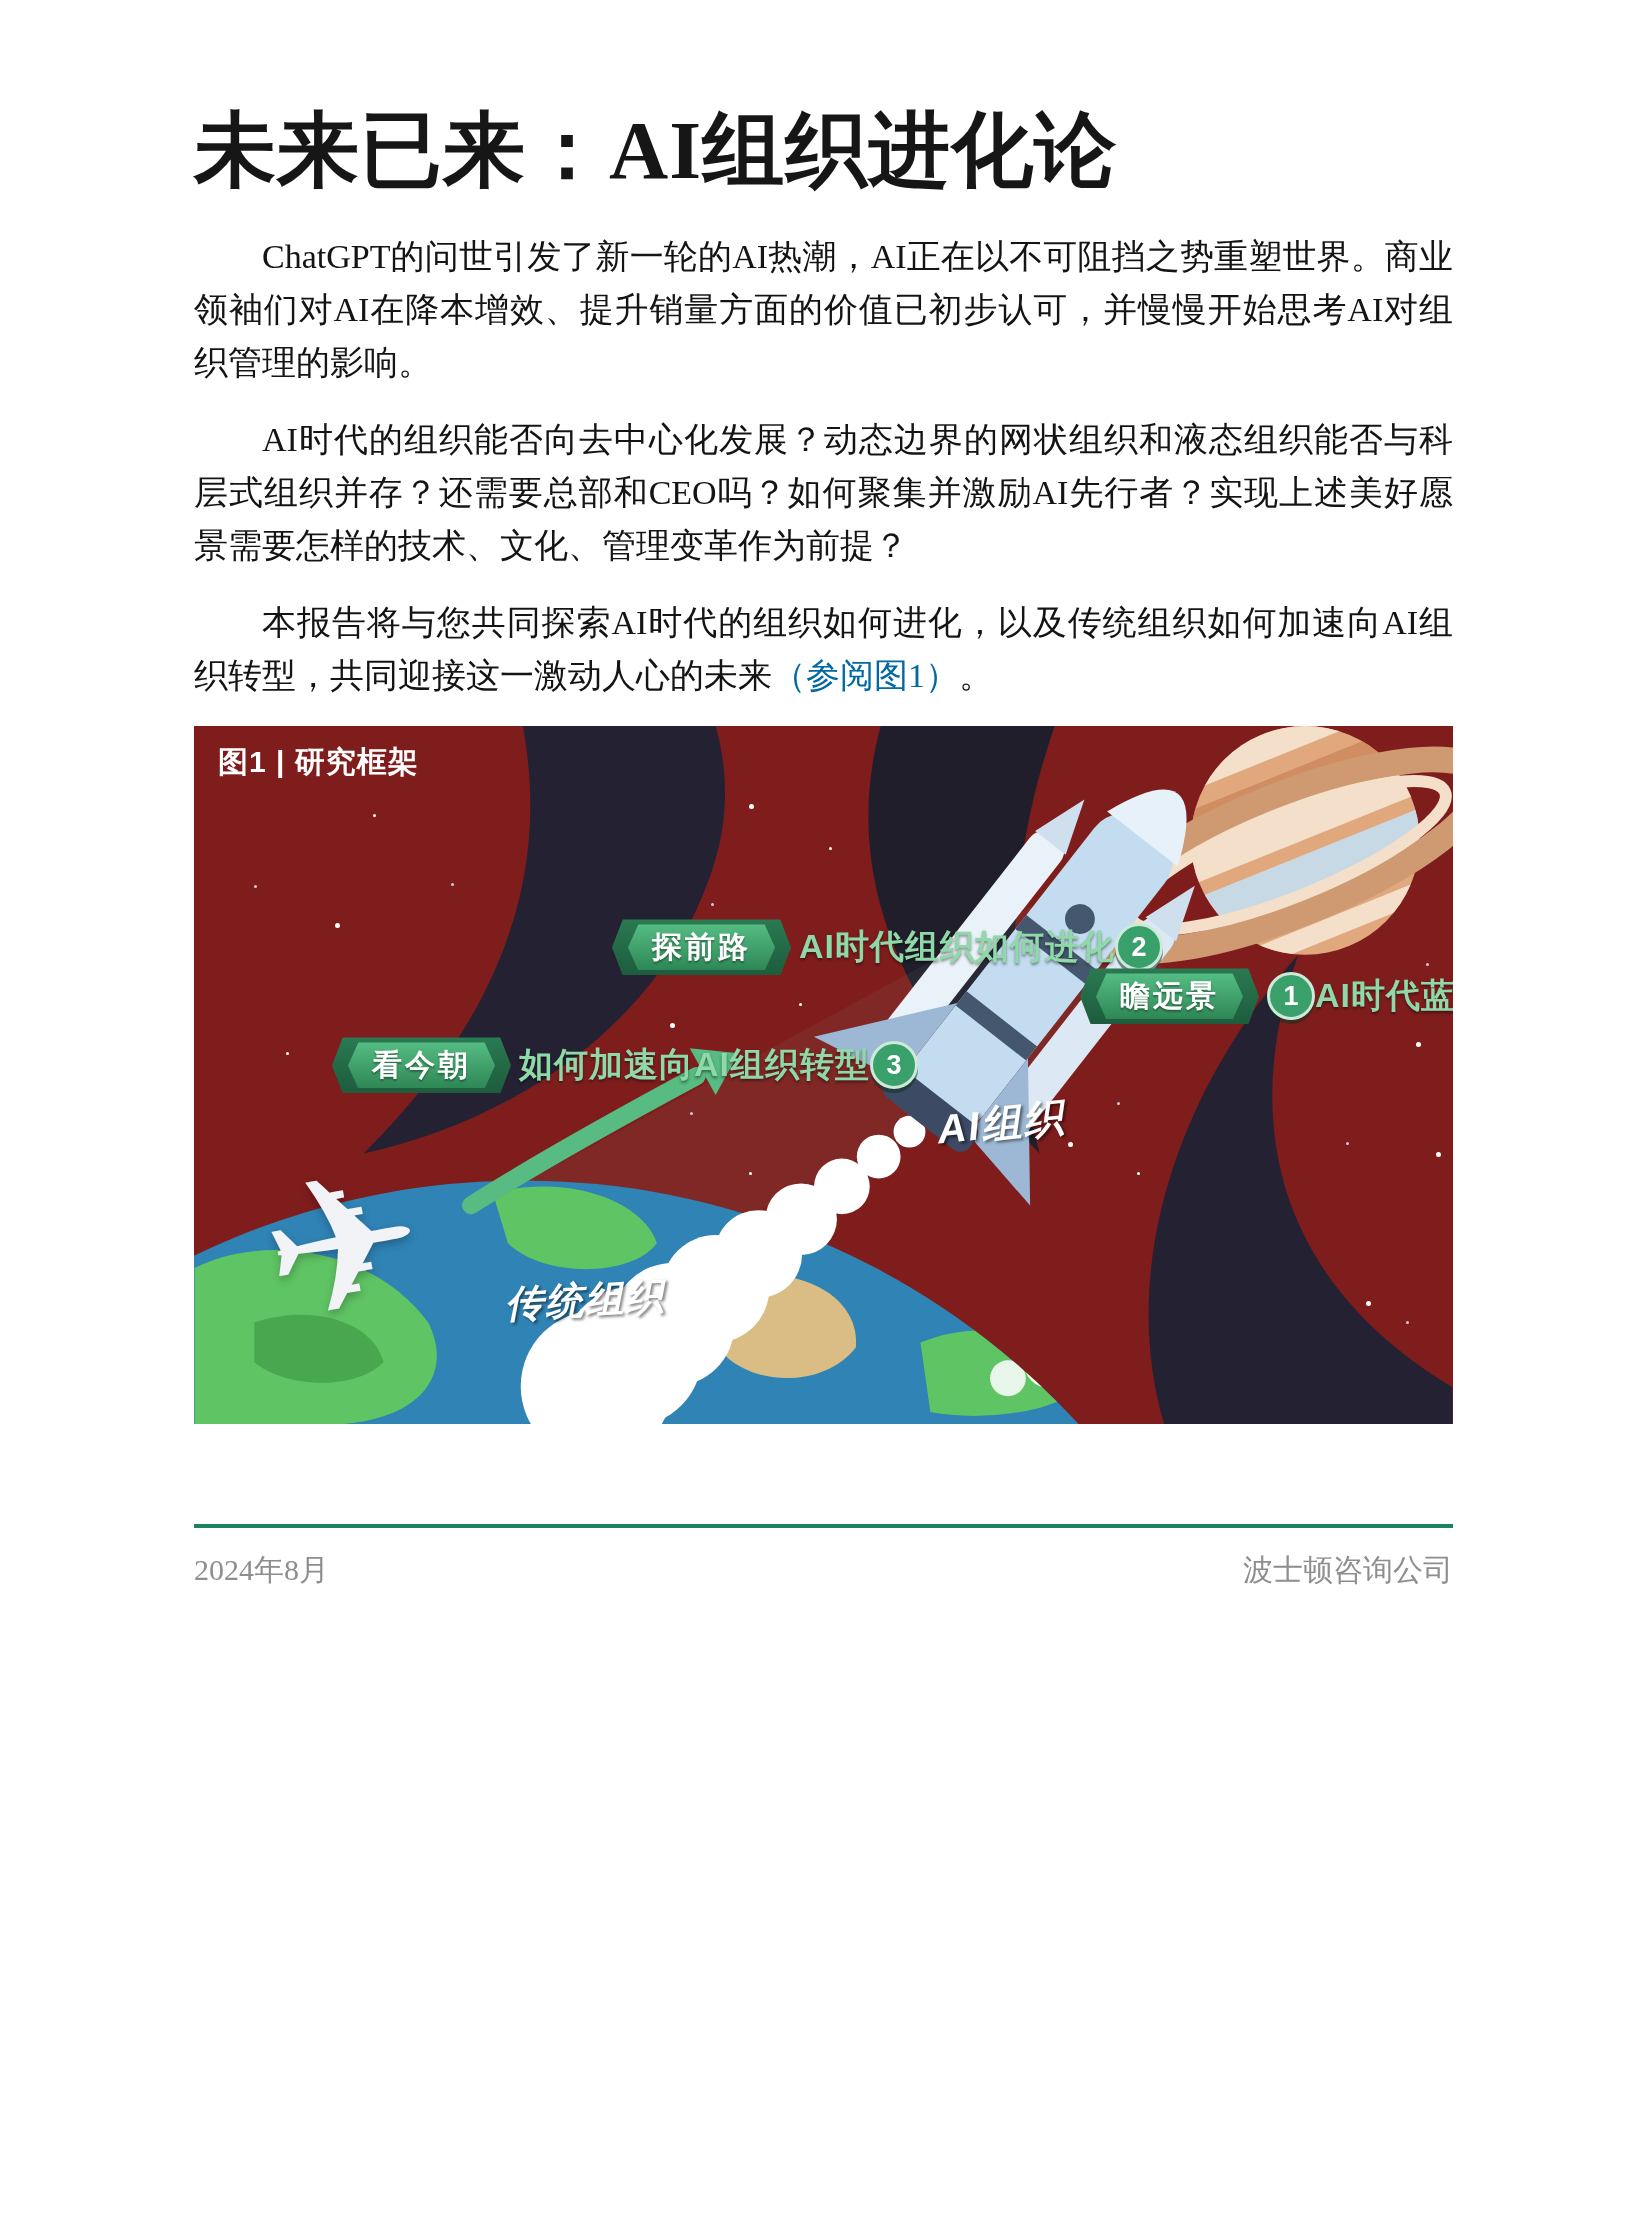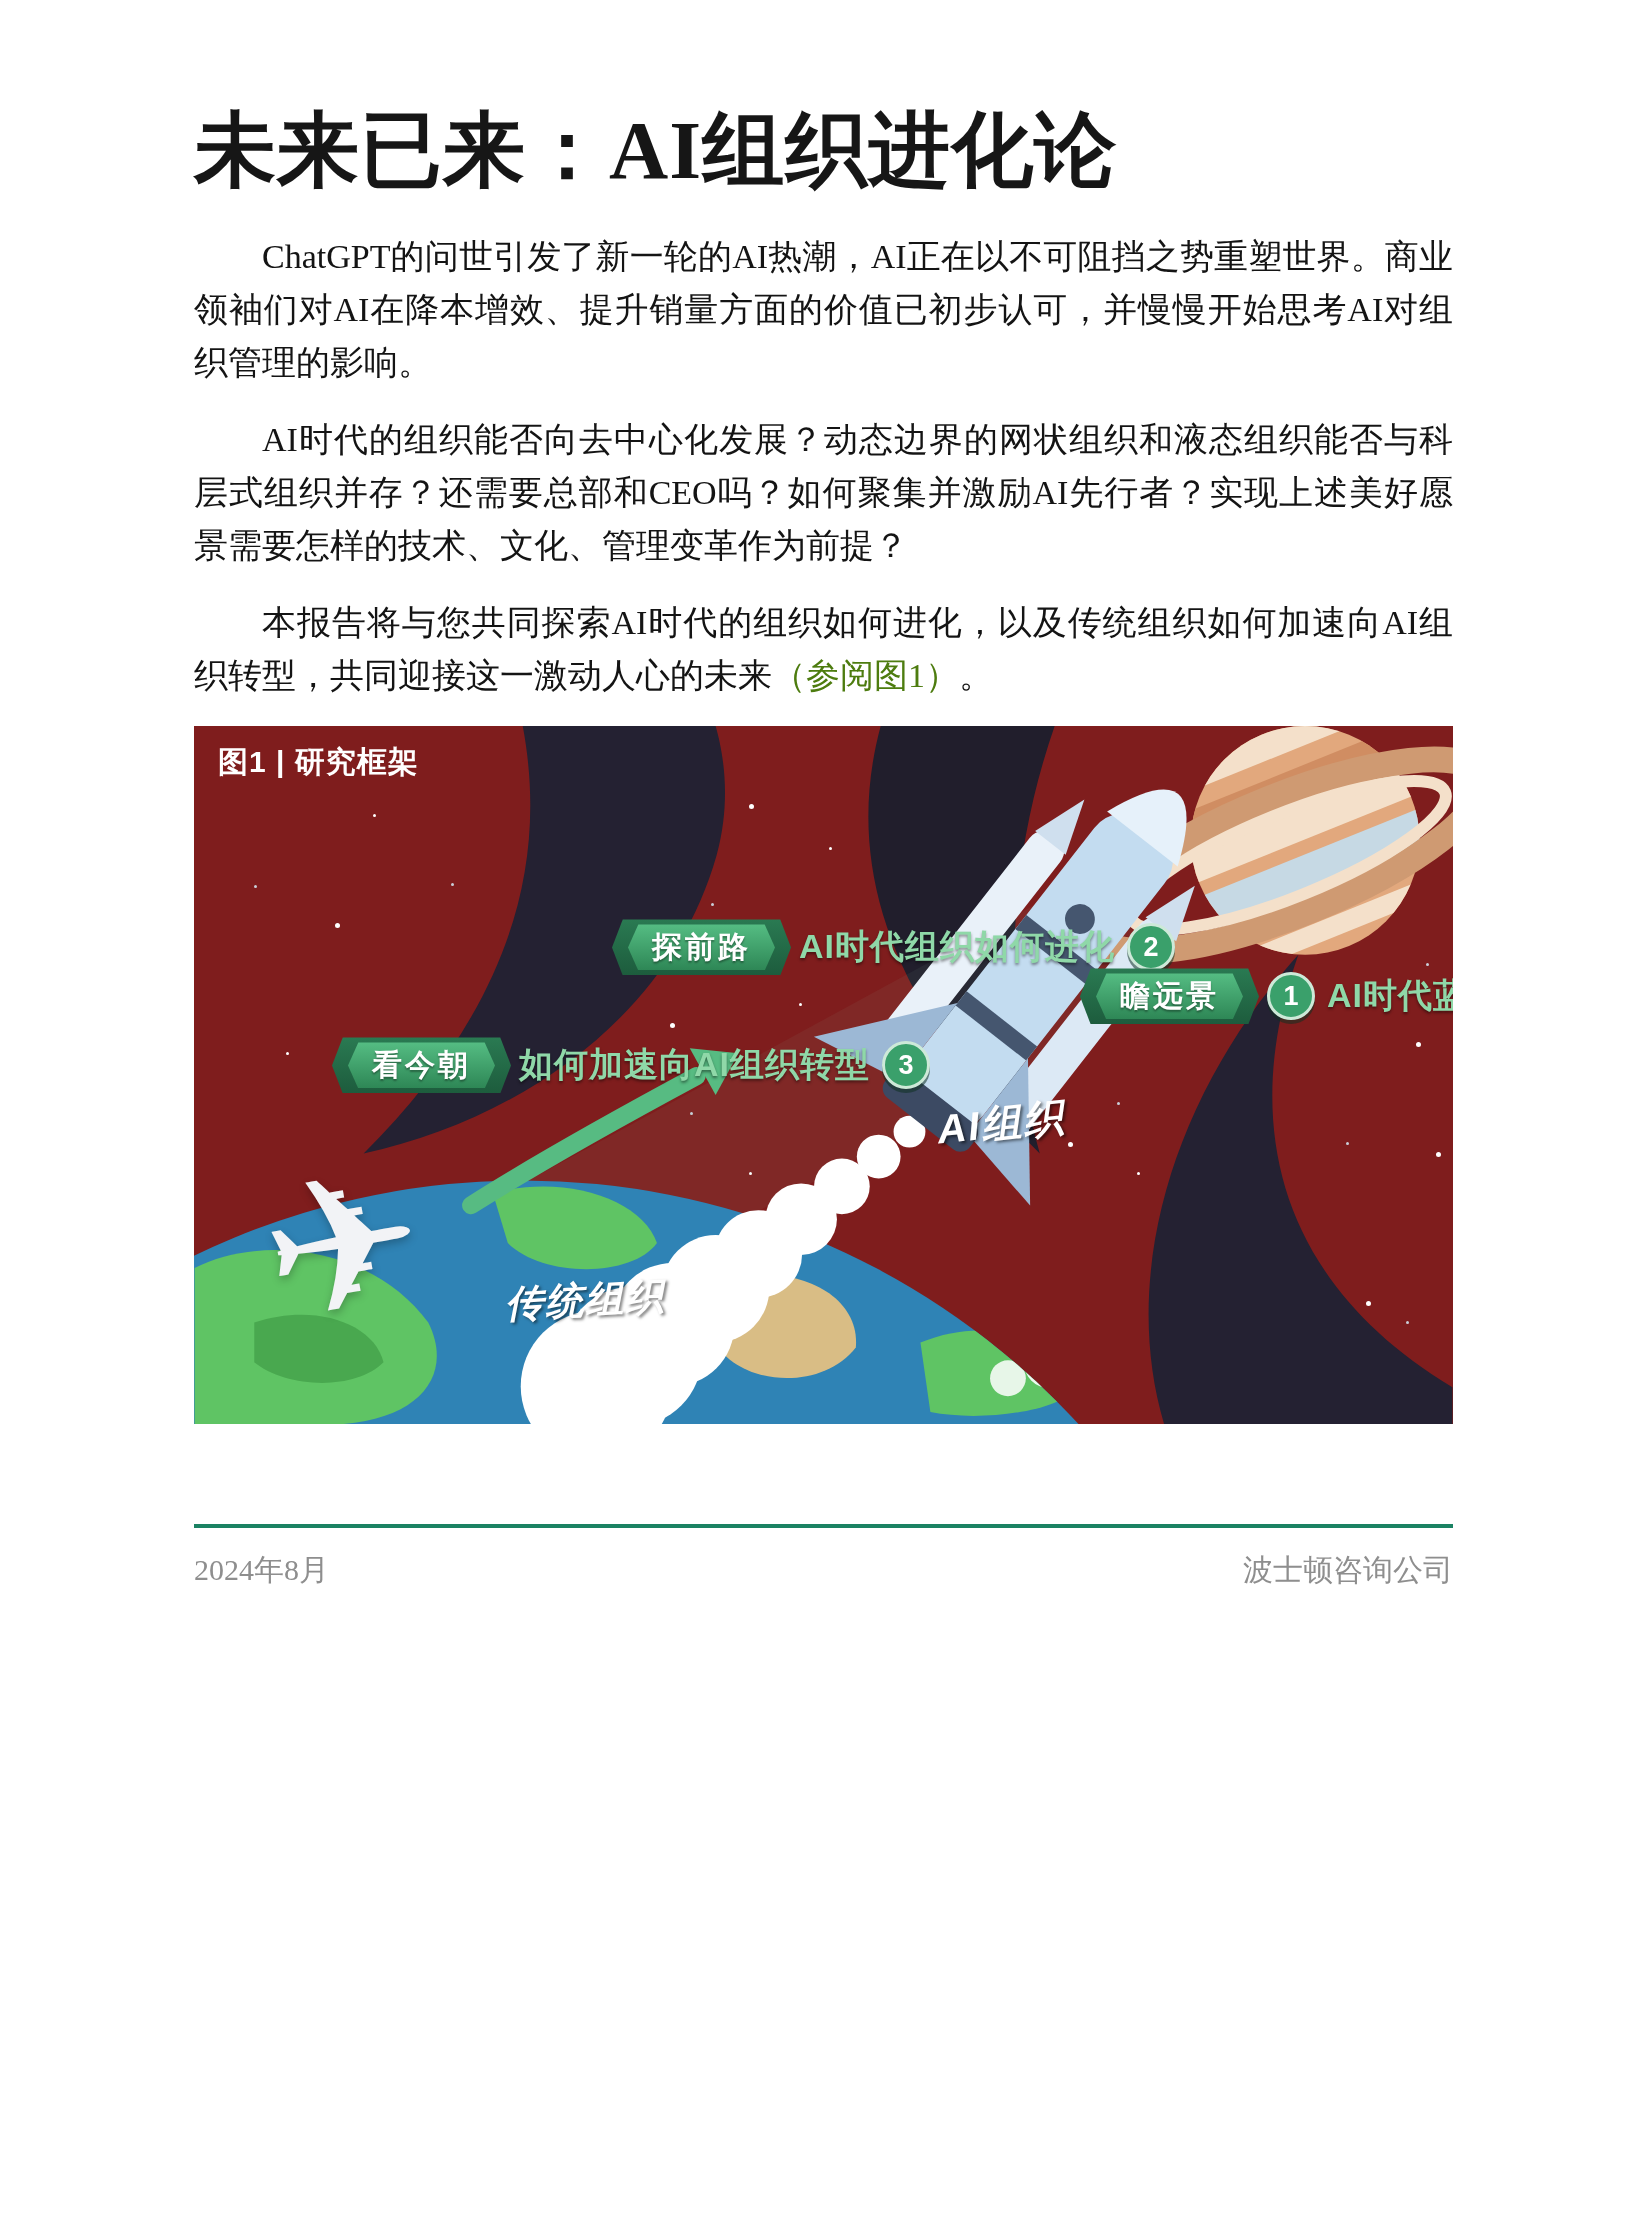--- a/index.html
+++ b/index.html
@@ -15,21 +15,21 @@
     letter-spacing:1px;font-family:"Liberation Serif","DejaVu Serif",serif;
   }
   h2.section-heading{
     margin:456px 0 0 0;font-size:46px;line-height:1;font-weight:700;color:#1b7a55;
   }
   p.body{
     font-size:34px;line-height:1.56;text-align:justify;text-indent:2em;
     margin:8px 0 24px 0;color:#141414;
   }
   p.body.first{margin-top:34px;}
-  .figref{color:#4d7c0f;text-decoration:none;cursor:pointer;}
+  .figref{color:#0369a1;text-decoration:none;cursor:pointer;}
 
   
   figure.framework{
     position:relative;width:1259px;height:698px;margin:14px 0 0 0;
     background:#7f1d1d;overflow:hidden;
     font-family:"Liberation Sans","DejaVu Sans",sans-serif;
   }
   .fig-label{
     position:absolute;left:24px;top:16px;z-index:6;
     color:#ffffff;font-size:30px;font-weight:700;letter-spacing:1px;
@@ -59,21 +59,21 @@
   .ribbon-outer{
     display:inline-block;padding:5px 16px;background:linear-gradient(180deg,#2a7a52,#1d5c3d);
     clip-path:polygon(6% 0,94% 0,100% 50%,94% 100%,6% 100%,0 50%);
   }
   .ribbon{
     color:#fff;font-weight:700;font-size:30px;letter-spacing:3px;line-height:1;
     padding:8px 24px;background:linear-gradient(180deg,#55bd83,#2e8756);
     clip-path:polygon(7% 0,93% 0,100% 50%,93% 100%,7% 100%,0 50%);
     text-shadow:0 2px 2px rgba(0,0,0,.35);white-space:nowrap;
   }
-  .cap{display:flex;align-items:center;gap:12px;white-space:nowrap;}
+  .cap{display:flex;align-items:center;gap:0;white-space:nowrap;}
   .cap-text{
     color:#8fd8a8;font-size:34px;font-weight:800;letter-spacing:1px;
     text-shadow:0 2px 3px rgba(0,0,0,.45);
   }
   .num{
     display:inline-flex;align-items:center;justify-content:center;
     width:42px;height:42px;border-radius:50%;background:#3aa06b;color:#fff;
     border:3px solid #cde9d8;font-size:27px;font-weight:800;
     box-shadow:0 4px 0 rgba(15,50,35,.55);
   }

